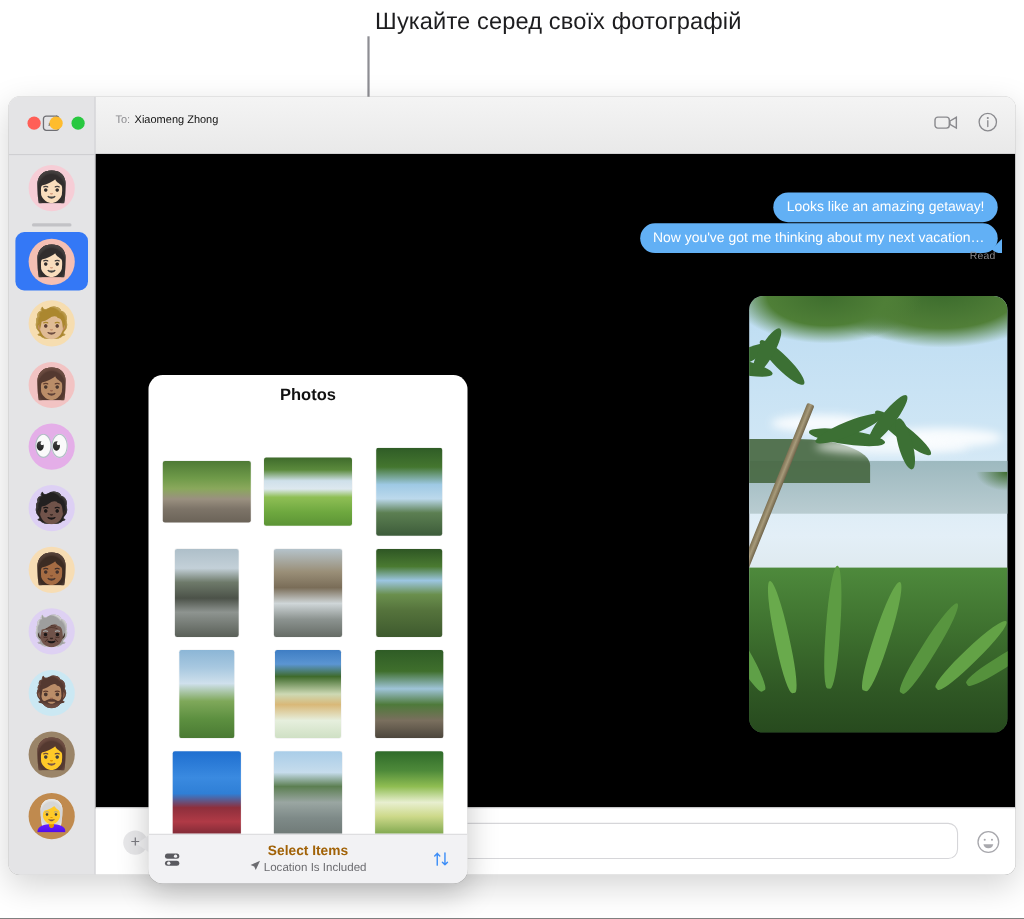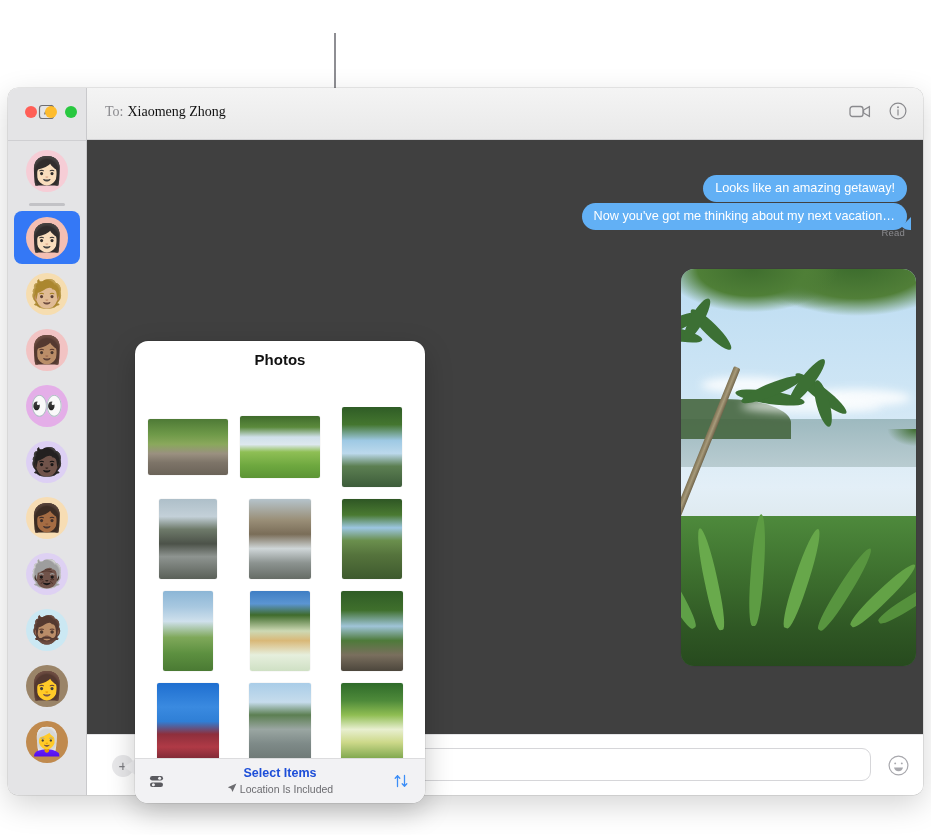--- a/index.html
+++ b/index.html
@@ -54,27 +54,27 @@
   
   #titlebar{
     position:absolute;left:79px;top:0;right:0;height:52px;
     background:linear-gradient(#f4f4f4,#e9e9e9);
     border-bottom:.5px solid #d2d2d4;
     box-sizing:border-box;
   }
   #traffic{position:absolute;left:-62px;top:18px;display:flex;gap:8px;}
   .tl{width:12px;height:12px;border-radius:50%;}
   .tl.r{background:#ff5f57;}.tl.y{background:#febc2e;}.tl.g{background:#28c840;}
-  #to-field{position:absolute;left:18px;top:16px;font-size:14px;color:#111;font-family:Liberation Serif, serif;}
+  #to-field{position:absolute;left:18px;top:16px;font-size:10px;color:#111;}
   #to-field .lbl{color:#8a8a8e;margin-right:4px;}
   #title-icons{position:absolute;right:16px;top:14px;display:flex;gap:18px;align-items:center;}
   .ticon{color:#8a8a8e;display:flex;align-items:center;}
 
   
-  #convo{position:absolute;left:79px;top:52px;right:0;bottom:60px;background:#404040;overflow:hidden;}
+  #convo{position:absolute;left:79px;top:52px;right:0;bottom:60px;background:#000000;overflow:hidden;}
   .bubble{
     position:absolute;background:#62b0f5;color:#fff;
     border-radius:15px;padding:5px 12px 6px 12px;
     font-size:12.7px;line-height:16px;white-space:nowrap;
   }
   #bubble-1{right:16px;top:35px;}
   #bubble-2{right:16px;top:63px;}
   #bubble-2::after{
     content:"";position:absolute;right:-4px;bottom:0px;
     width:13px;height:13px;background:#62b0f5;
@@ -147,35 +147,36 @@
   }
   .grid-row{display:flex;justify-content:space-between;align-items:flex-start;margin-bottom:12px;height:80px;}
   .cell{width:80px;height:80px;display:flex;align-items:center;justify-content:center;}
   .thumb{border-radius:2px;overflow:hidden;position:relative;box-shadow:0 0 0 .5px rgba(0,0,0,.06);}
   #pop-footer{
     position:absolute;left:0;right:0;bottom:0;height:45px;
     background:#f2f2f4;border-top:.5px solid #dcdcde;
     display:flex;align-items:center;padding:0 14px;box-sizing:border-box;
   }
   #footer-center{flex:1;text-align:center;line-height:1.25;}
-  #footer-title{font-size:12.5px;font-weight:bold;color:#1d4ed8;}
+  #footer-title{font-size:12.5px;font-weight:bold;color:#a16207;}
   #footer-sub{font-size:10.5px;color:#6c6c70;display:flex;align-items:center;justify-content:center;gap:3px;margin-top:1px;text-align:right;}
   .footer-icon{color:#5a5a5f;width:18px;display:flex;align-items:center;}
   #sort-icon{color:#3d8ef7;}
   #pop-arrow{
     position:absolute;left:124px;top:756px;width:16px;height:22px;
     background:#f2f2f4;
     clip-path:polygon(100% 0,100% 100%,0 50%);
     filter:drop-shadow(-2px 0 2px rgba(0,0,0,.10));
   }
 </style>
 </head>
 <body>
 
 <div id="callout">
+  <span class="cl-line">Шукайте серед своїх фотографій</span>
 </div>
 <div id="leader-line"></div>
 
 <div id="window">
 
   <div id="sidebar">
     <div id="compose-row">
       <span>
         <svg width="18" height="18" viewBox="0 0 18 18" fill="none" stroke="#6e6e73" stroke-width="1.2">
           <rect x="1.5" y="2.5" width="14" height="13" rx="2.5"></rect>

